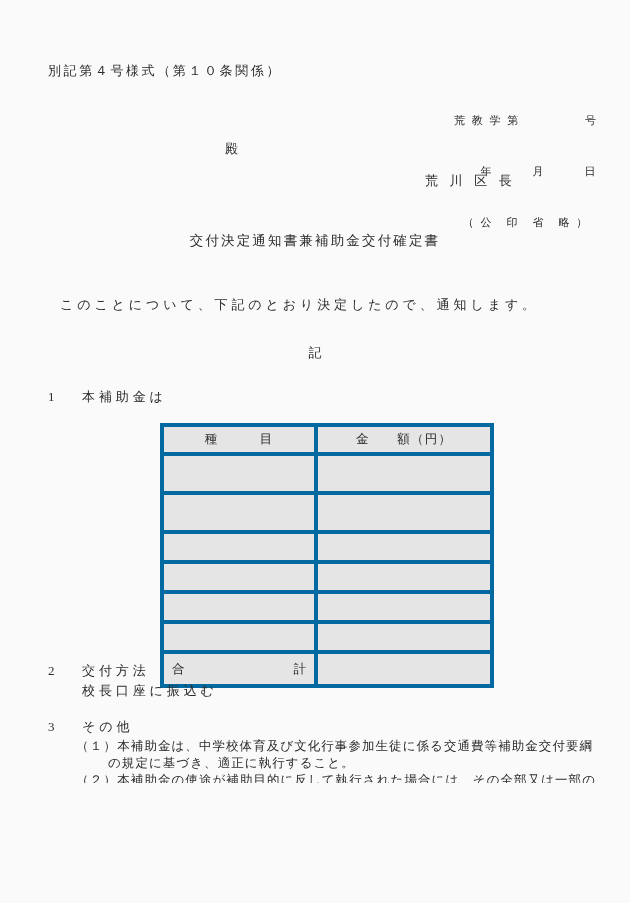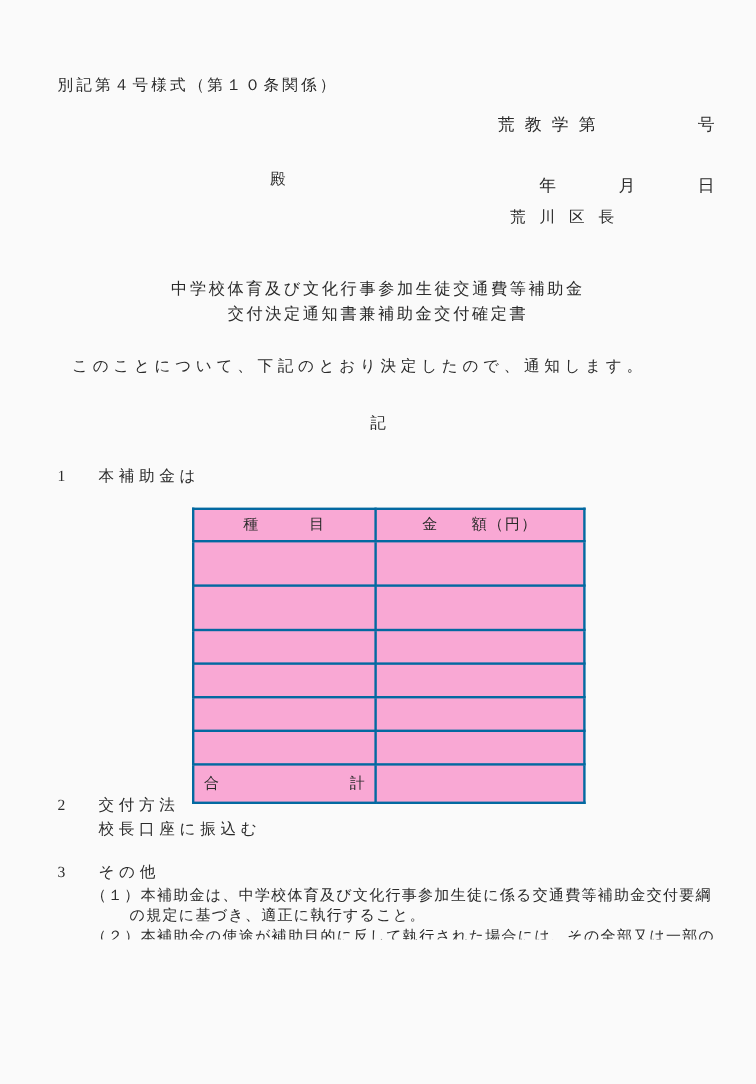--- a/index.html
+++ b/index.html
@@ -30,24 +30,24 @@
     top: 62px;
     font-size: 13px;
     letter-spacing: 0.20em;
     white-space: nowrap;
   }
 
   
   .doc-meta {
     position: absolute;
     right: 32px;
-    top: 62px;
-    font-size: 14px;
+    top: 78px;
+    font-size: 11px;
     line-height: 17px;
-    text-align: right;
+    text-align: center;
     white-space: pre;
   }
   .doc-meta div { letter-spacing: 0.18em; }
 
   
   .addressee {
     position: absolute;
     left: 225px;
     top: 140px;
     font-size: 13px;
@@ -143,24 +143,24 @@
     position: absolute;
     left: 160px;
     top: 423px;
     width: 322px;
     border-collapse: collapse;
     table-layout: fixed;
     font-size: 12.5px;
     background: #fafafa;
   }
   .amount-table td, .amount-table th {
-    border: 2px solid #0369a1;
+    border: 4px solid #0369a1;
     padding: 0;
     font-weight: normal;
-    background: #f9a8d4;
+    background: #e5e5e5;
   }
   .amount-table .col-item { width: 150px; }
   .amount-table .col-amount { width: 172px; }
 
   .amount-table thead th {
     height: 25px;
     text-align: center;
     letter-spacing: 0.1em;
   }
 
@@ -182,28 +182,28 @@
 </head>
 <body>
 
 <div class="page">
 
   <div class="form-code">別記第４号様式（第１０条関係）</div>
 
   <div class="doc-meta">
     <div>荒 教 学 第　　　　　号</div>
     <div>　　年　　　月　　　日</div>
+    <div>（ 公　印　省　略 ）</div>
   </div>
 
   <div class="addressee">殿</div>
 
   <div class="issuer">荒 川 区 長</div>
 
   <div class="title-block">
-    <div class="line">中学校体育及び文化行事参加生徒交通費等補助金</div>
     <div class="line">交付決定通知書兼補助金交付確定書</div>
   </div>
 
   <div class="lead">このことについて、下記のとおり決定したので、通知します。</div>
 
   <div class="ki">記</div>
 
   <div class="section sec1">
     <span class="sec-num">1</span><span class="sec-title">本補助金は</span>
   </div>

